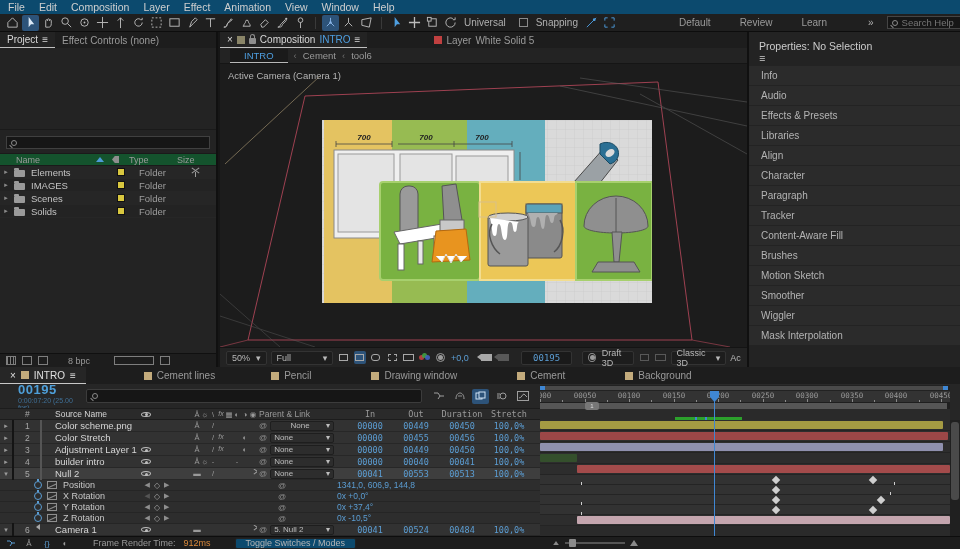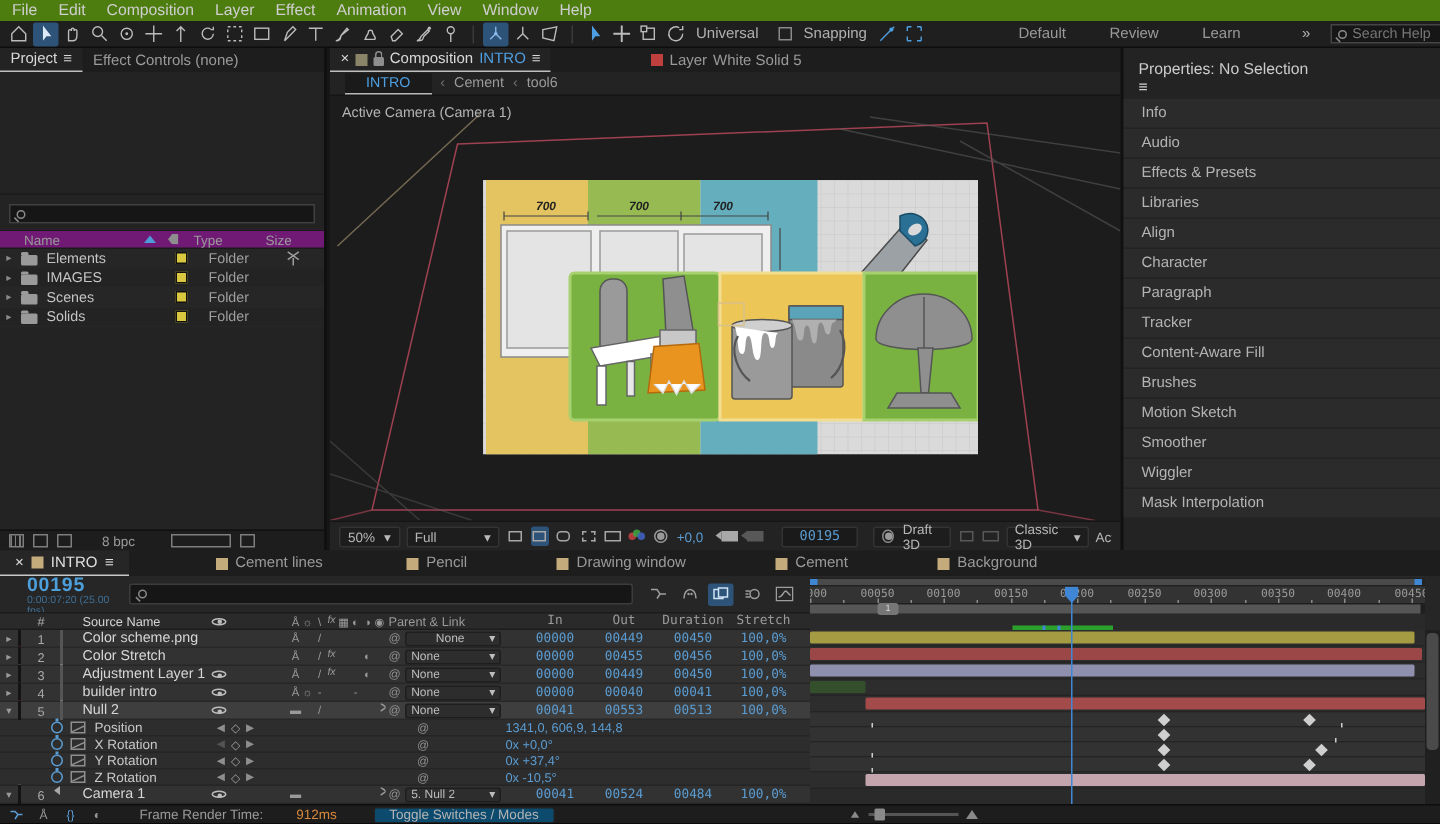--- a/index.html
+++ b/index.html
@@ -1,21 +1,21 @@
 <!DOCTYPE html>
 <html><head>
 <meta charset="utf-8">
 <style>
   * { margin:0; padding:0; box-sizing:border-box; }
   html,body { background:#000; }
   body { font-family:"Liberation Sans", sans-serif; }
   .app { position:relative; width:960px; height:549px; background:#161616; overflow:hidden; color:#c8c8c8; font-size:10px; }
 
   
-  .menubar { position:absolute; left:0; top:0; width:960px; height:14px; background:#4d7c0f; display:flex; align-items:center; gap:14px; padding-left:8px; font-size:10.5px; color:#cfcfcf; z-index:5; }
+  .menubar { position:absolute; left:0; top:0; width:960px; height:14px; background:#0c4a6e; display:flex; align-items:center; gap:14px; padding-left:8px; font-size:10.5px; color:#cfcfcf; z-index:5; }
   .menubar span { cursor:default; }
 
   
   .toolbar { position:absolute; left:0; top:14px; width:960px; height:18px; background:#1f1f1f; border-bottom:1px solid #0d0d0d; display:flex; align-items:center; padding:0 4px; gap:1px; }
   .ti { width:17px; height:16px; display:inline-flex; align-items:center; justify-content:center; border-radius:2px; flex:none; }
   .ti svg { display:block; }
   .ti.active { background:#2d5379; }
   .tsep { width:1px; height:12px; background:#3a3a3a; margin:0 5px; flex:none; }
   .tlabel { color:#b0b0b0; font-size:10px; margin:0 4px; }
   .wsp { color:#9a9a9a; font-size:10px; margin:0 14px; }
@@ -35,21 +35,21 @@
   .tabbar { height:16px; background:#1d1d1d; display:flex; align-items:center; font-size:10px; color:#9a9a9a; }
   .tab { display:flex; align-items:center; gap:4px; padding:0 7px; height:16px; }
   .tab.active { background:#232323; color:#d8d8d8; border-bottom:1px solid #c0c0c0; }
   .sq { width:8px; height:8px; flex:none; }
   .lockico { width:7px; height:6px; background:#8e8e8e; position:relative; margin-top:3px; border-radius:1px; flex:none; }
   .lockico::before { content:""; position:absolute; top:-4px; left:1px; width:3px; height:3px; border:1px solid #8e8e8e; border-bottom:none; border-radius:3px 3px 0 0; }
 
   
   .proj-preview { height:82px; background:#232323; border-bottom:1px solid #1a1a1a; }
   .proj-search { margin:6px 6px 4px 6px; height:13px; background:#161616; border:1px solid #404040; display:flex; align-items:center; padding:0 4px; }
-  .proj-cols { height:13px; background:#701a75; border-top:1px solid #1a1a1a; border-bottom:1px solid #1a1a1a; display:flex; align-items:center; color:#9a9a9a; font-size:9px; }
+  .proj-cols { height:13px; background:#14532d; border-top:1px solid #1a1a1a; border-bottom:1px solid #1a1a1a; display:flex; align-items:center; color:#9a9a9a; font-size:9px; }
   .proj-cols .cname { width:96px; padding-left:16px; }
   .sort-tri { width:0; height:0; border-left:4px solid transparent; border-right:4px solid transparent; border-bottom:5px solid #4e9bd8; margin-right:8px; }
   .tagico { width:7px; height:7px; background:#8e8e8e; clip-path:polygon(0 50%,40% 0,100% 0,100% 100%,40% 100%); margin-right:10px; }
   .proj-cols .ctype { width:48px; }
   .proj-cols .csize { width:34px; }
   .prow { height:13px; display:flex; align-items:center; font-size:9.5px; color:#c4c4c4; border-bottom:1px solid #262626; }
   .prow:nth-child(odd) { background:#262626; }
   .prow .chv { width:12px; text-align:center; color:#8a8a8a; font-size:7px; }
   .folder { width:11px; height:7px; background:#9a9a9a; border-radius:1px; position:relative; margin:2px 6px 0 2px; flex:none; }
   .folder::before { content:""; position:absolute; top:-2px; left:0; width:5px; height:2px; background:#9a9a9a; border-radius:1px 1px 0 0; }
@@ -178,21 +178,21 @@
   .khold::before { content:""; position:absolute; left:2px; top:0; height:5px; width:1px; background:#cfcfcf; }
   .playline { position:absolute; top:16px; bottom:0; width:1px; background:#3f87d4; z-index:6; }
   .playcap { position:absolute; top:7px; width:9px; height:11px; background:#3f87d4; clip-path:polygon(0 0,100% 0,100% 55%,50% 100%,0 55%); z-index:6; transform:translateX(-4px); }
   .vscroll { position:absolute; right:0; top:53px; width:10px; height:116px; background:#202020; }
   .vthumb { position:absolute; left:1px; top:2px; width:8px; height:78px; background:#4a4a4a; border-radius:3px; }
 
   
   .statusbar { position:absolute; left:0; top:536px; width:960px; height:13px; background:#1d1d1d; border-top:1px solid #0d0d0d; display:flex; align-items:center; gap:6px; padding:0 5px; font-size:9px; color:#9a9a9a; }
   .sico { width:12px; height:10px; display:inline-flex; align-items:center; justify-content:center; font-size:8px; color:#9a9a9a; }
   .sico.blue { color:#5b9dd3; }
-  .rt-val { color:#d8883a; margin-left:16px; }
+  .rt-val { color:#d8883a; margin-left:2px; }
   .togglebtn { margin-left:18px; background:#0c4a6e; border:1px solid #222; border-radius:2px; padding:0px 10px; height:11px; display:flex; align-items:center; color:#b4b4b4; }
   .zoomctl { margin-left:190px; display:flex; align-items:center; gap:5px; }
   .mtn { width:0; height:0; border-left:4px solid transparent; border-right:4px solid transparent; border-bottom:6px solid #8a8a8a; }
   .mtn.small { transform:scale(.7); }
   .ztrack { width:60px; height:2px; background:#555; position:relative; }
   .zhandle { position:absolute; left:4px; top:-3px; width:7px; height:8px; background:#8a8a8a; border-radius:1px; }
 </style>
 </head>
 <body>
 

